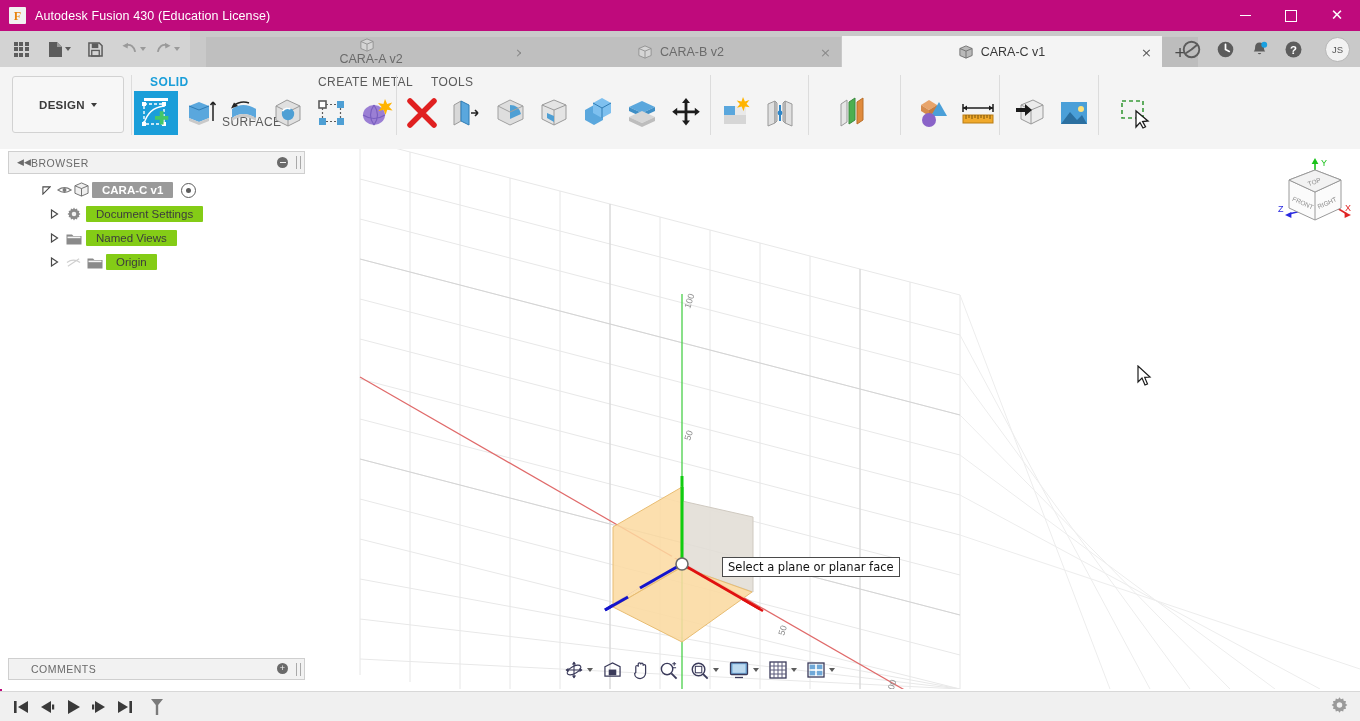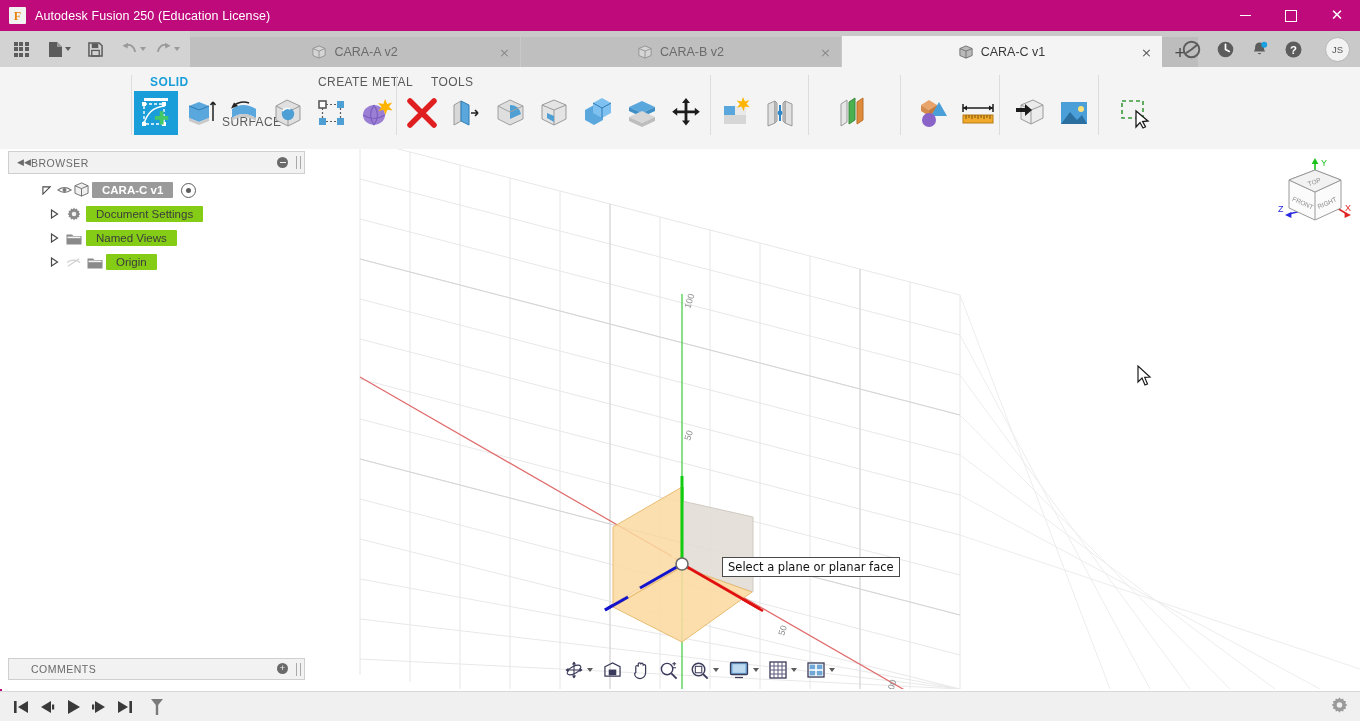--- a/index.html
+++ b/index.html
@@ -158,21 +158,21 @@
 </style>
 </head>
 <body>
 
 <div class="app">
 
   <div class="titlebar">
     <div class="tb-logo">
       <span>F</span>
     </div>
-    <div class="tb-title">Autodesk Fusion 250 (Education License)</div>
+    <div class="tb-title">Autodesk Fusion 430 (Education License)</div>
     <div class="tb-wbtns">
       <div class="tb-wbtn">
           <div class="glyph-min"></div>
         </div>
       <div class="tb-wbtn">
           <div class="glyph-max"></div>
         </div>
       <div class="tb-wbtn close">
           <div class="glyph-x">✕</div>
         </div>
@@ -220,21 +220,21 @@
       </div>
       <div class="qat-btn" style="margin-left:4px">
         <svg width="17" height="14" viewBox="0 0 18 14">
           <path d="M13 3 Q5 1 3 10" fill="none" stroke="#9a9a9a" stroke-width="2"></path>
           <path d="M16.5 3.5 L10.5 0.5 L11 6.5 Z" fill="#9a9a9a"></path>
         </svg>
         <div class="caret" style="border-top-color:#9a9a9a"></div>
       </div>
     </div>
 
-    <div class="tab" style="position:absolute;left:190px;top:6px;width:330px;">
+    <div class="tab" style="position:absolute;left:206px;top:6px;width:330px;flex-direction:column;">
       <span class="cube">
         <svg width="14" height="14" viewBox="0 0 16 16">
             <path d="M8 1 L15 4 L15 12 L8 15 L1 12 L1 4 Z" fill="#d5d5d5" stroke="#8f8f8f" stroke-width="1"></path>
             <path d="M1 4 L8 7 L15 4" fill="none" stroke="#8f8f8f" stroke-width="1"></path>
             <path d="M8 7 L8 15" fill="none" stroke="#8f8f8f" stroke-width="1"></path>
           </svg>
       </span>
       <span>CARA-A v2</span>
       <span class="tabclose">×</span>
     </div>
@@ -294,20 +294,24 @@
         </svg>
       </div>
       <div class="avatar">
         <span>JS</span>
       </div>
     </div>
   </div>
 
   <div class="ribbon">
 
+    <div class="design-box">
+      <span>DESIGN</span>
+      <span class="caret"></span>
+    </div>
 
     <div class="wsplit" style="left:131px;"></div>
 
     <div class="rtab sel" style="left:150px;">SOLID</div>
     <div class="rtab" style="left:222px;margin-top:40px;">SURFACE</div>
     <div class="rtab" style="left:318px;">CREATE METAL</div>
     <div class="rtab" style="left:431px;">TOOLS</div>
 
     <div class="panel" style="left:134px;">
       <div class="cmd on">

